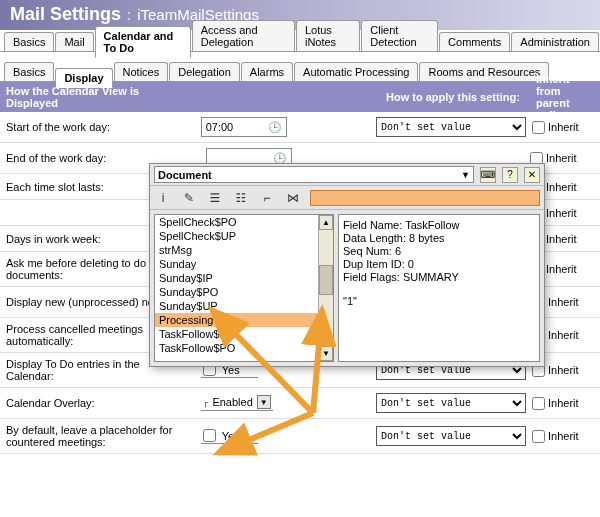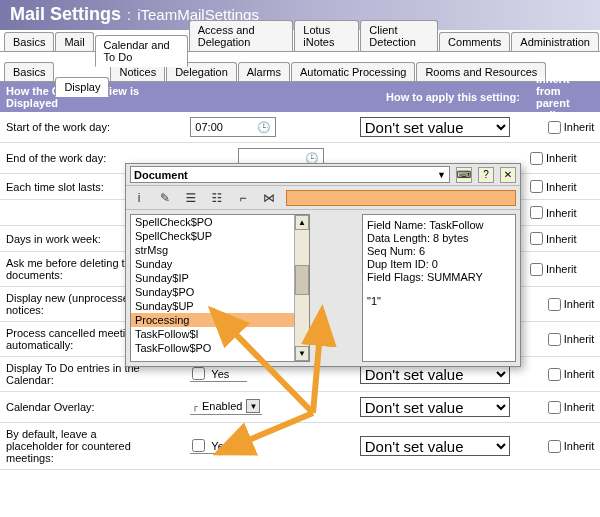--- a/index.html
+++ b/index.html
@@ -38,23 +38,23 @@
     border-bottom: none;
     padding: 3px 8px;
     background: #f5f5f5;
     margin-right: 1px;
     font-size: 11px;
     border-radius: 3px 3px 0 0;
     cursor: pointer;
   }
   .tab.active {
     background: #fff;
-    font-weight: normal;
+    font-weight: bold;
     position: relative;
-    top: 16px;
+    top: 7px;
     border-bottom: 1px solid #fff;
   }
   .spacer8 { height: 8px; }
   .section-header {
     display: flex;
     background: #8e8cc2;
     color: #fff;
     font-weight: bold;
     font-size: 11px;
     height: 30px;
@@ -63,64 +63,64 @@
   .col1 { width: 200px; }
   .col2 { width: 180px; }
   .col3 { flex: 1; }
   .col4 { width: 70px; }
   .formrow {
     display: flex;
     border-bottom: 1px solid #ddd;
     min-height: 26px;
     align-items: center;
     padding: 3px 0;
-    gap: 32px;
   }
   .formrow .label { width: 200px; padding: 2px 6px; }
   .formrow .value { width: 180px; padding: 2px 6px; }
   .formrow .apply { flex: 1; padding: 2px 6px; }
   .formrow .inherit { width: 70px; padding: 2px 0; display: flex; align-items: center; gap: 3px; }
   .timebox {
     display: inline-flex;
     border: 1px solid #888;
     background: #fff;
     width: 86px;
     height: 20px;
     align-items: center;
     padding: 0 4px;
     justify-content: space-between;
   }
   .timebox .clock { font-size: 11px; }
   select.apply-select {
     width: 150px;
     border: 1px solid #555;
-    font-size: 15px;
+    font-size: 10px;
     height: 20px;
     background: #fff;
+    font-family: Liberation Mono, monospace;
   }
   input[type=checkbox] { margin: 0; }
   .yescell { display: inline-flex; align-items: center; gap: 6px; border-bottom: 1px solid #888; padding: 1px 18px 1px 2px; }
   .enabled-combo {
     display: inline-flex;
     align-items: center;
     border-bottom: 1px solid #888;
     padding: 0 2px 1px 2px;
     gap: 4px;
   }
   .enabled-combo .arrow {
     border: 1px solid #777;
     background: #e8e8e8;
     width: 14px; height: 14px;
     font-size: 8px;
     display: flex; align-items: center; justify-content: center;
   }
   
   .docwin {
     position: absolute;
-    left: 125px;
+    left: 149px;
     top: 163px;
     width: 396px;
     height: 204px;
     background: #e6e6e6;
     border: 1px solid #888;
     box-shadow: 3px 3px 8px rgba(0,0,0,.3);
     display: flex;
     flex-direction: column;
   }
   .doc-title {
@@ -162,21 +162,20 @@
     flex: 1;
     height: 16px;
     background: #f9b87b;
     border: 1px solid #c97a2c;
   }
   .doc-toolbar .ticon { width: 18px; height: 16px; display: flex; align-items: center; justify-content: center; font-size: 12px; color: #333; }
   .doc-body {
     display: flex;
     flex: 1;
     overflow: hidden;
-    gap: 48px;
   }
   .doc-list {
     width: 180px;
     background: #fff;
     border: 1px solid #888;
     margin: 4px;
     overflow: hidden;
     display: flex;
   }
   .doc-list-inner { flex: 1; overflow: hidden; }

